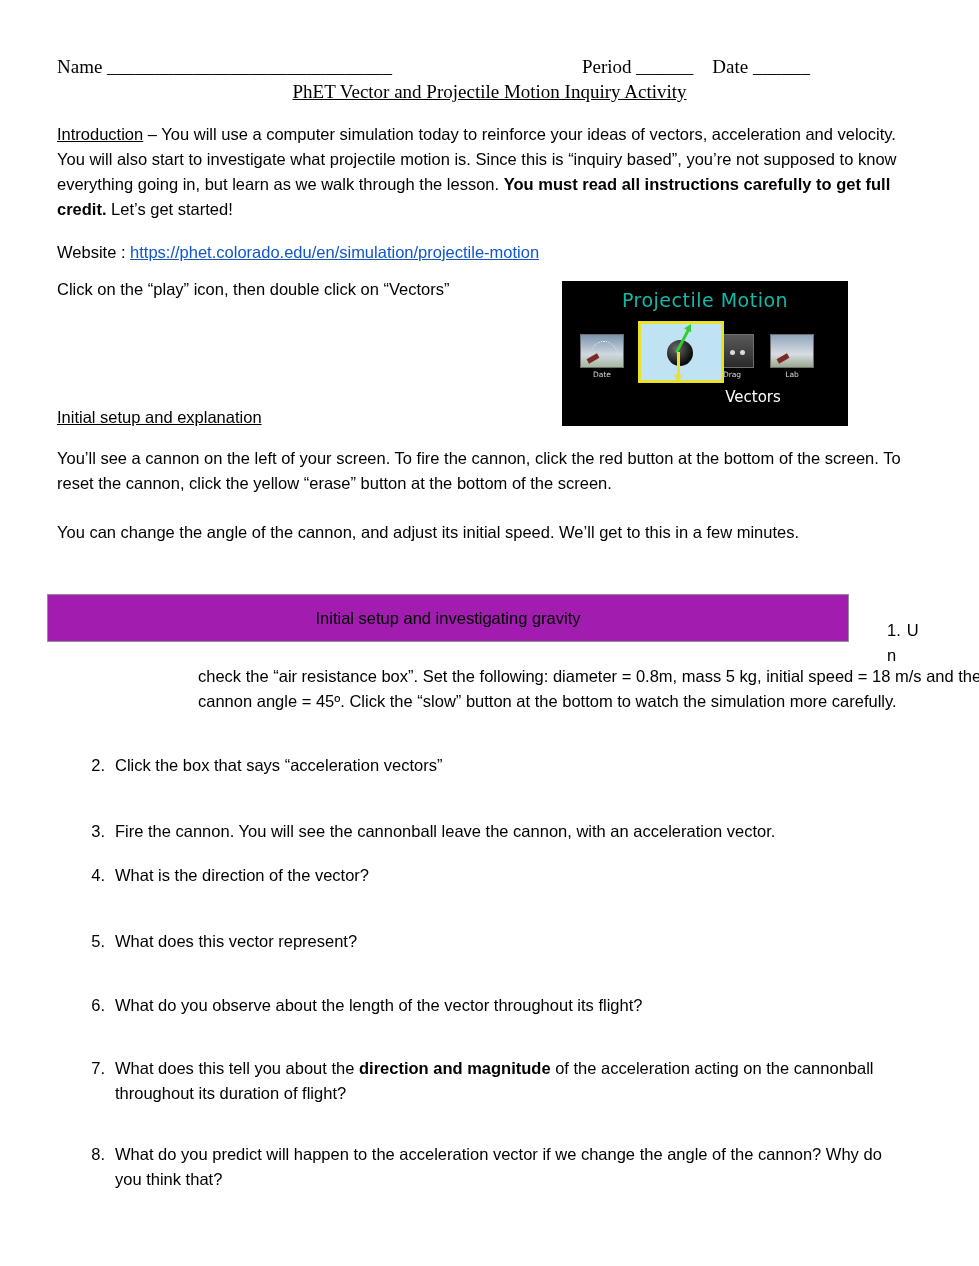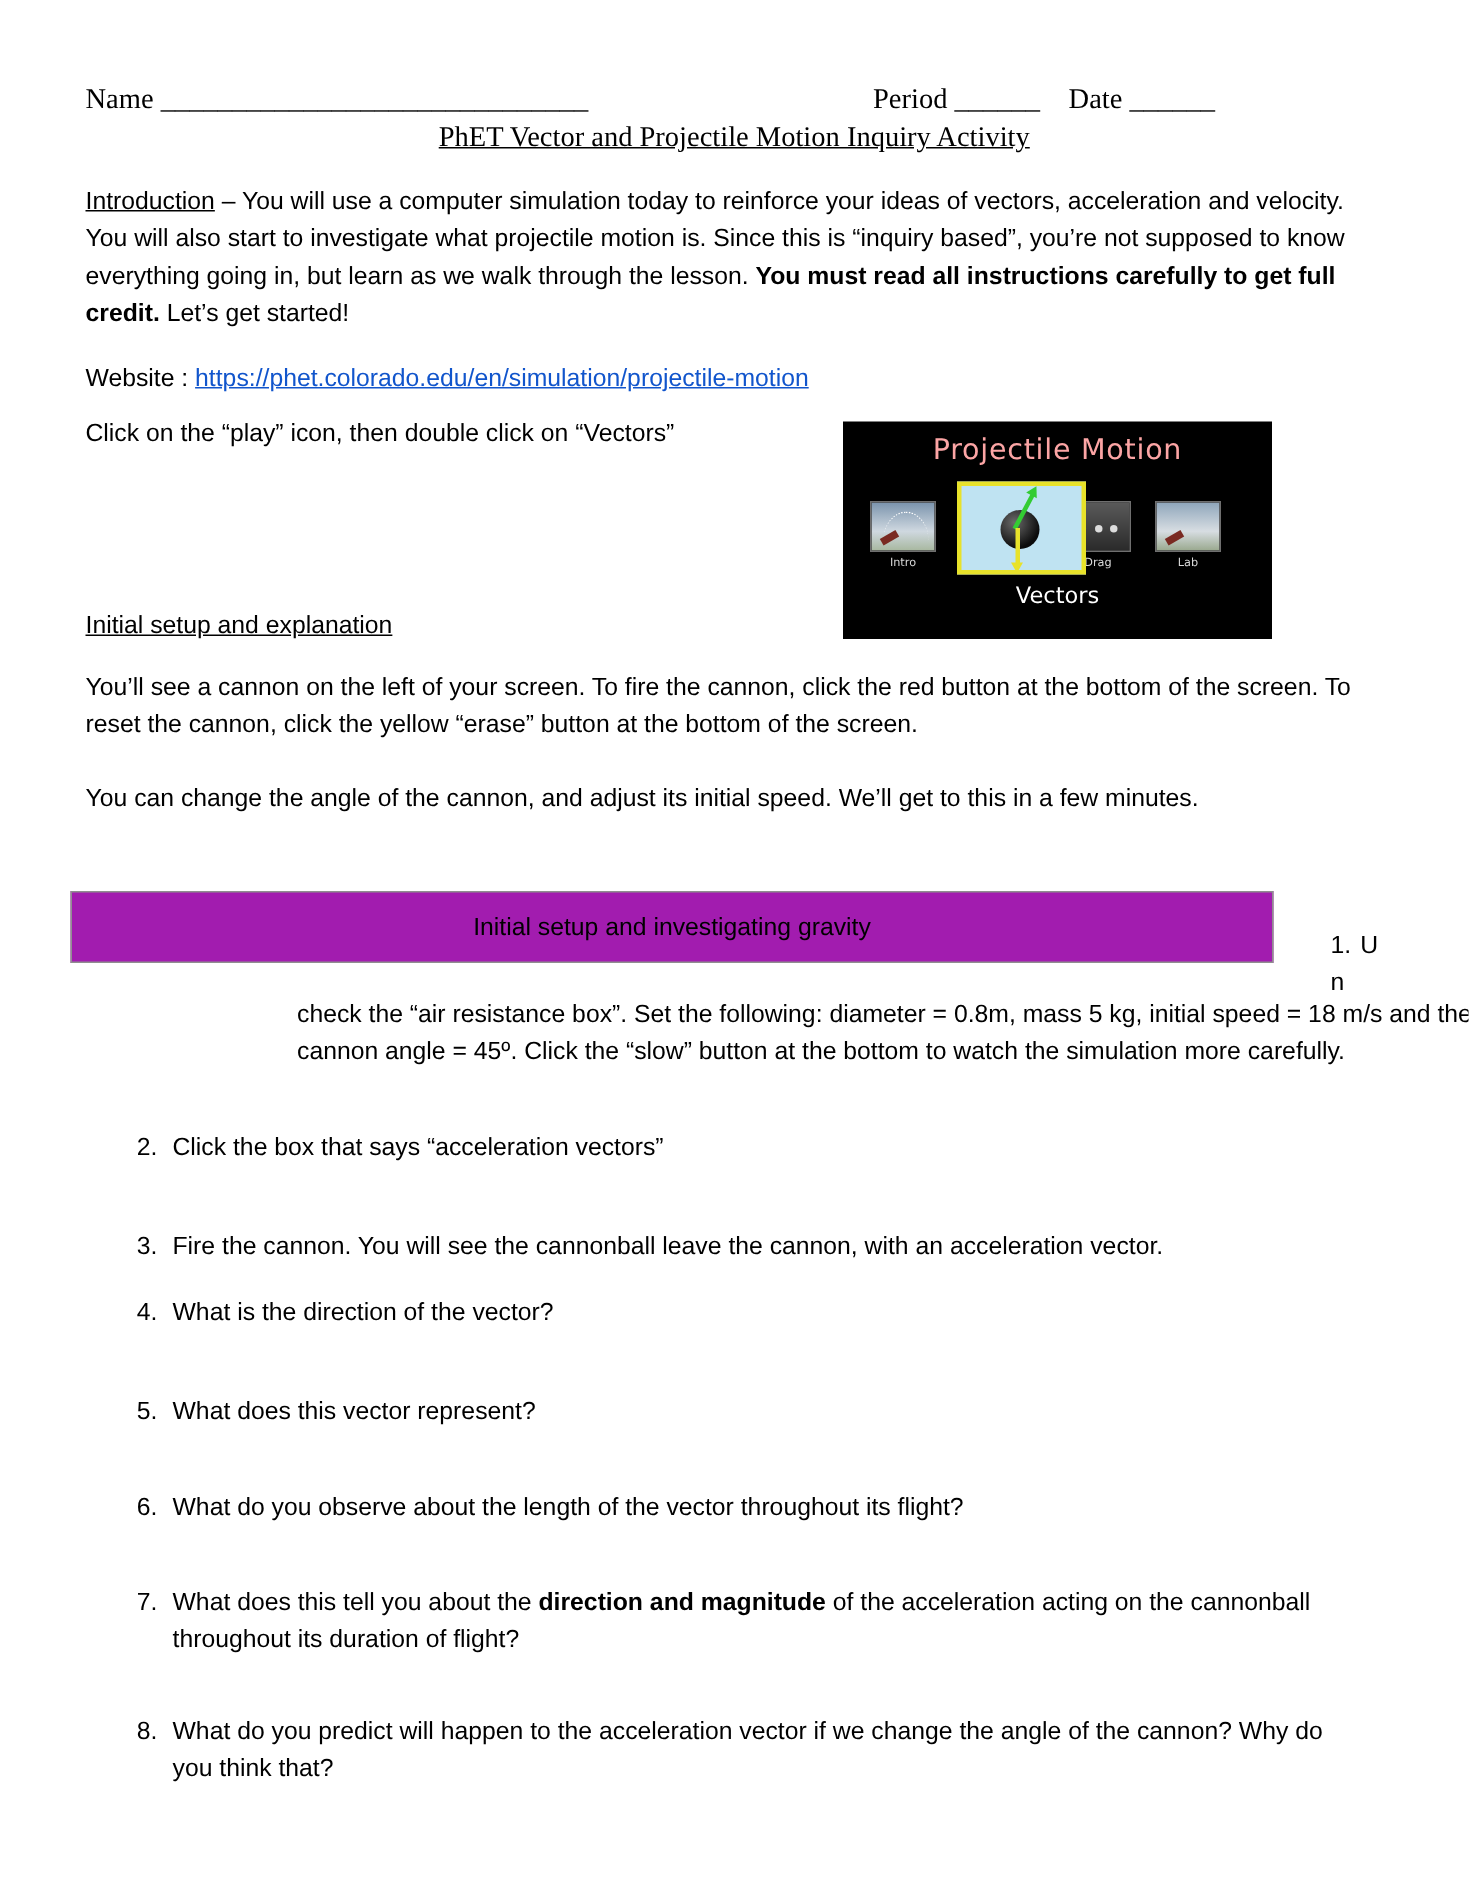--- a/index.html
+++ b/index.html
@@ -79,21 +79,21 @@
     height: 145px;
     background: #000000;
     overflow: hidden;
   }
   .phet-title {
     position: absolute;
     top: 8px;
     left: 0;
     width: 286px;
     text-align: center;
-    color: #fca5a5;
+    color: #14b8a6;
     font-size: 19px;
     letter-spacing: 0.5px;
     font-family: "DejaVu Sans", sans-serif;
   }
   .thumb {
     position: absolute;
     width: 44px;
     height: 34px;
     top: 53px;
     border: 1px solid #6f6f6f;
@@ -211,20 +211,21 @@
   }
   .vectors-caption {
     position: absolute;
     top: 107px;
     left: 0;
     width: 286px;
     text-align: center;
     color: #ffffff;
     font-size: 15px;
     font-family: "DejaVu Sans", sans-serif;
+    padding-left: 48px;
   }
   
   .banner {
     position: absolute;
     top: 594px;
     left: 47px;
     width: 802px;
     height: 48px;
     background: #a21caf;
     border: 1px solid #8f8f8f;
@@ -298,21 +299,21 @@
 
   <div class="body-text" id="click-play-line">Click on the “play” icon, then double click on “Vectors”</div>
 
   <div class="phet-box">
     <div class="phet-title">Projectile Motion</div>
 
     <div class="thumb" id="thumb-intro">
       <div class="thumb-traj"></div>
       <div class="thumb-cannon"></div>
     </div>
-    <div class="thumb-label" id="thumb-intro-label">Intro</div>
+    <div class="thumb-label" id="thumb-intro-label">Date</div>
 
     <div class="thumb" id="thumb-drag">
       <div class="thumb-arrow"></div>
       <div class="thumb-inner-dots">
           <i></i>
           <i></i>
           <i></i>
         </div>
     </div>
     <div class="thumb-label" id="thumb-drag-label">Drag</div>

